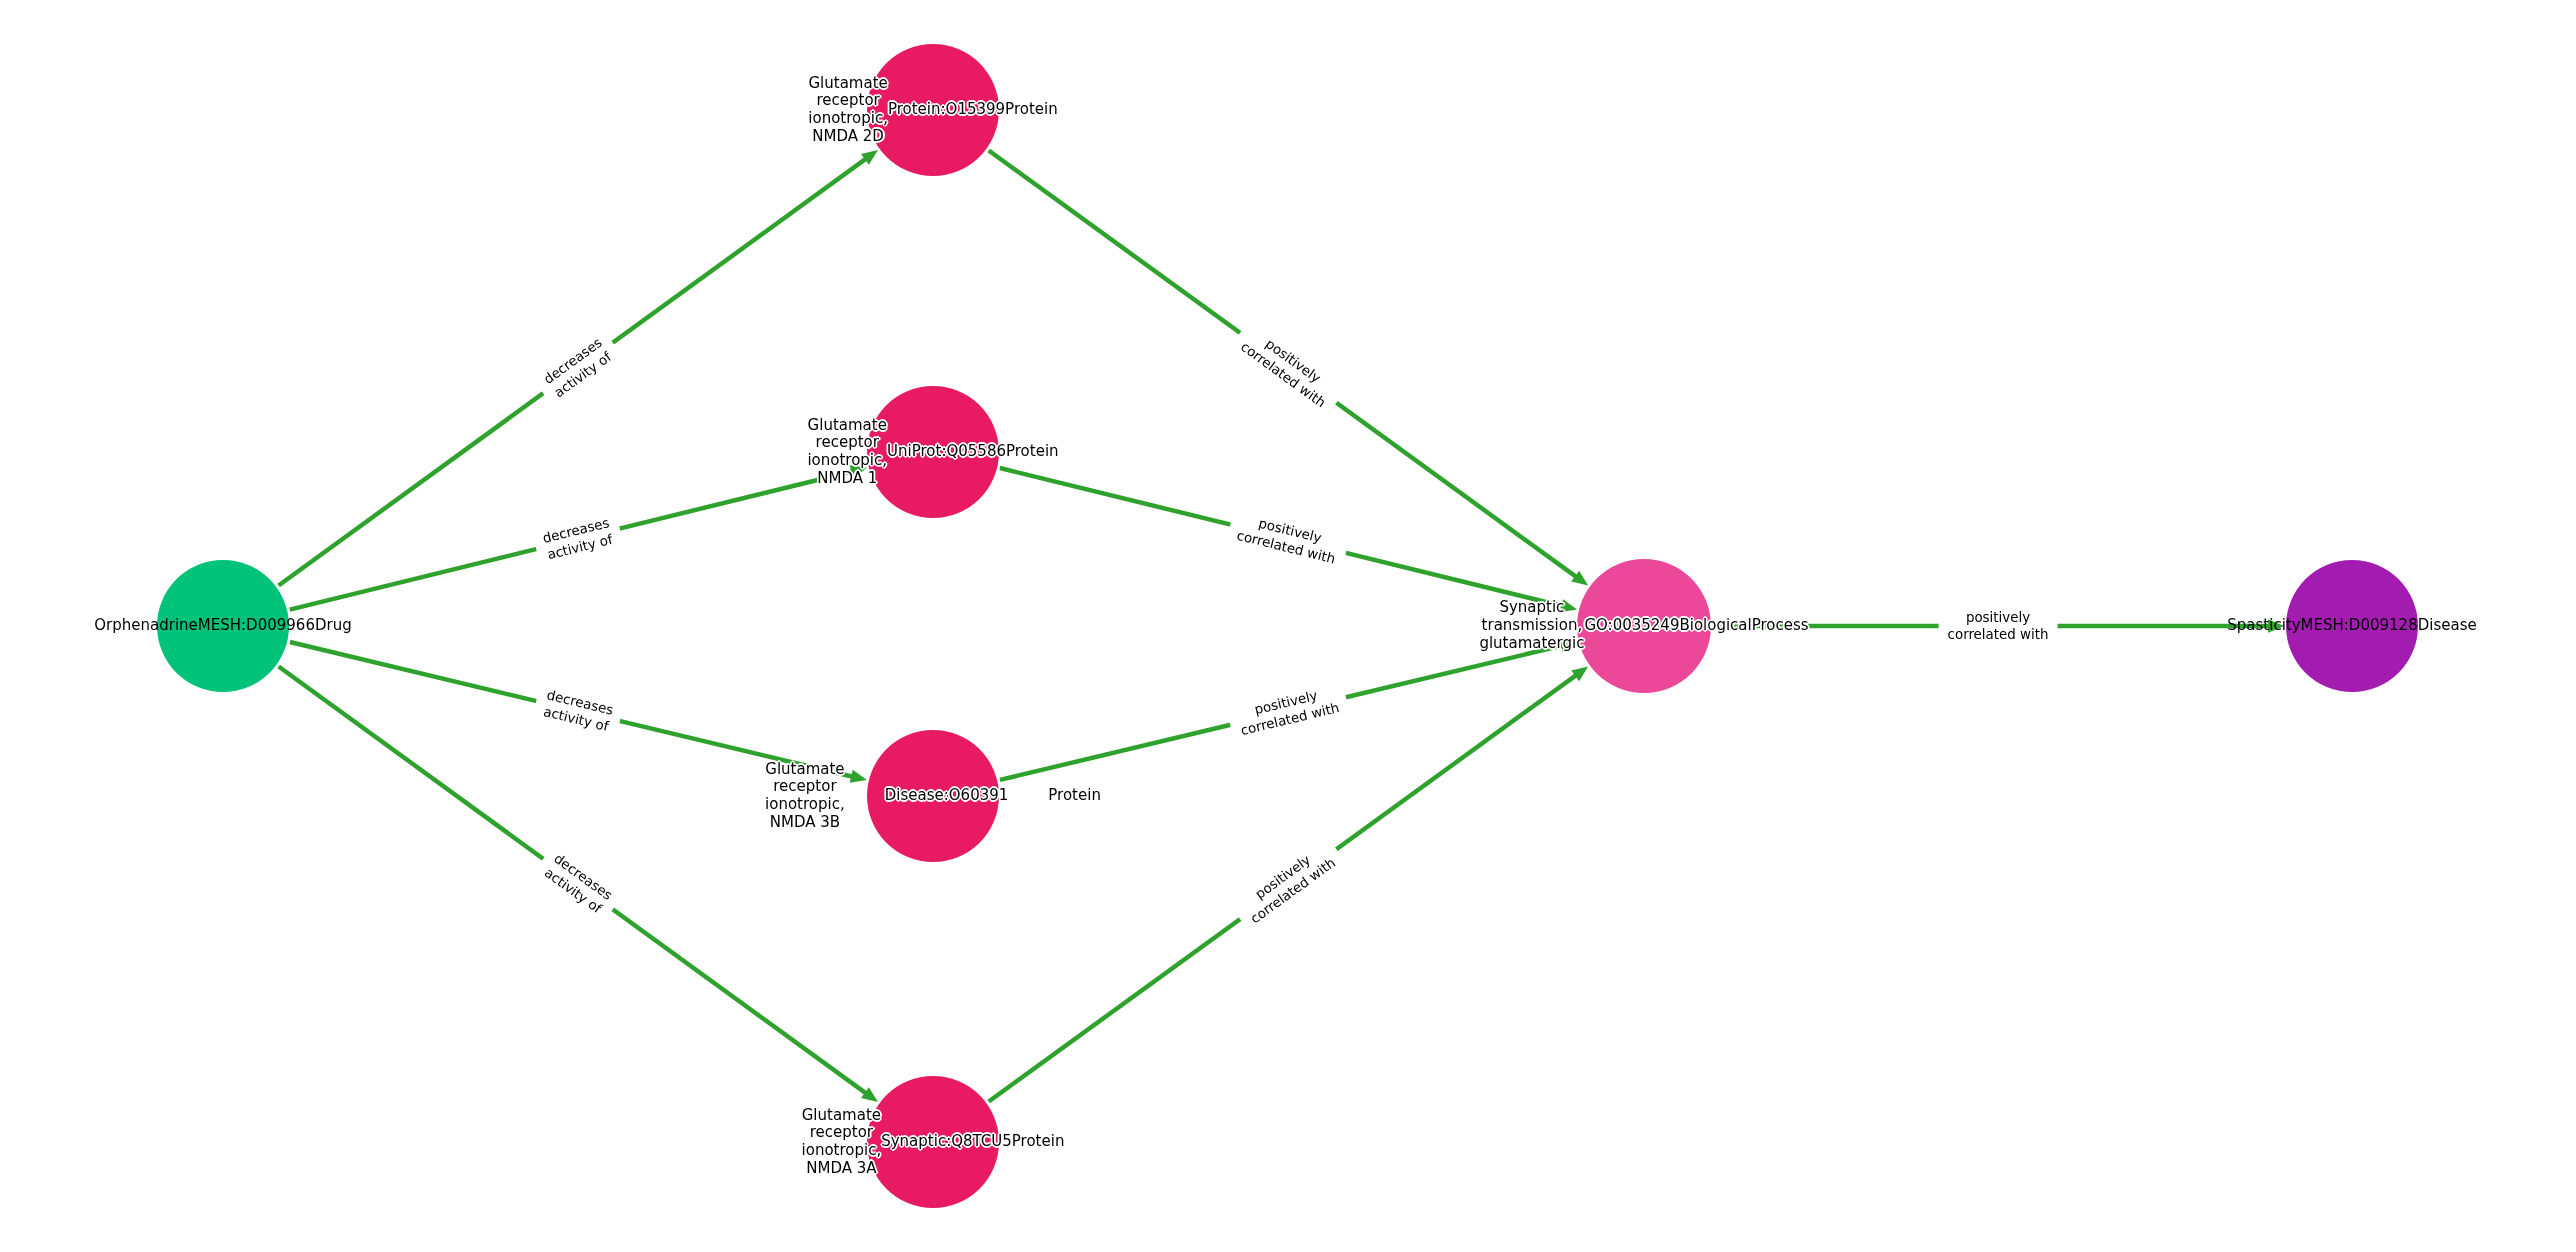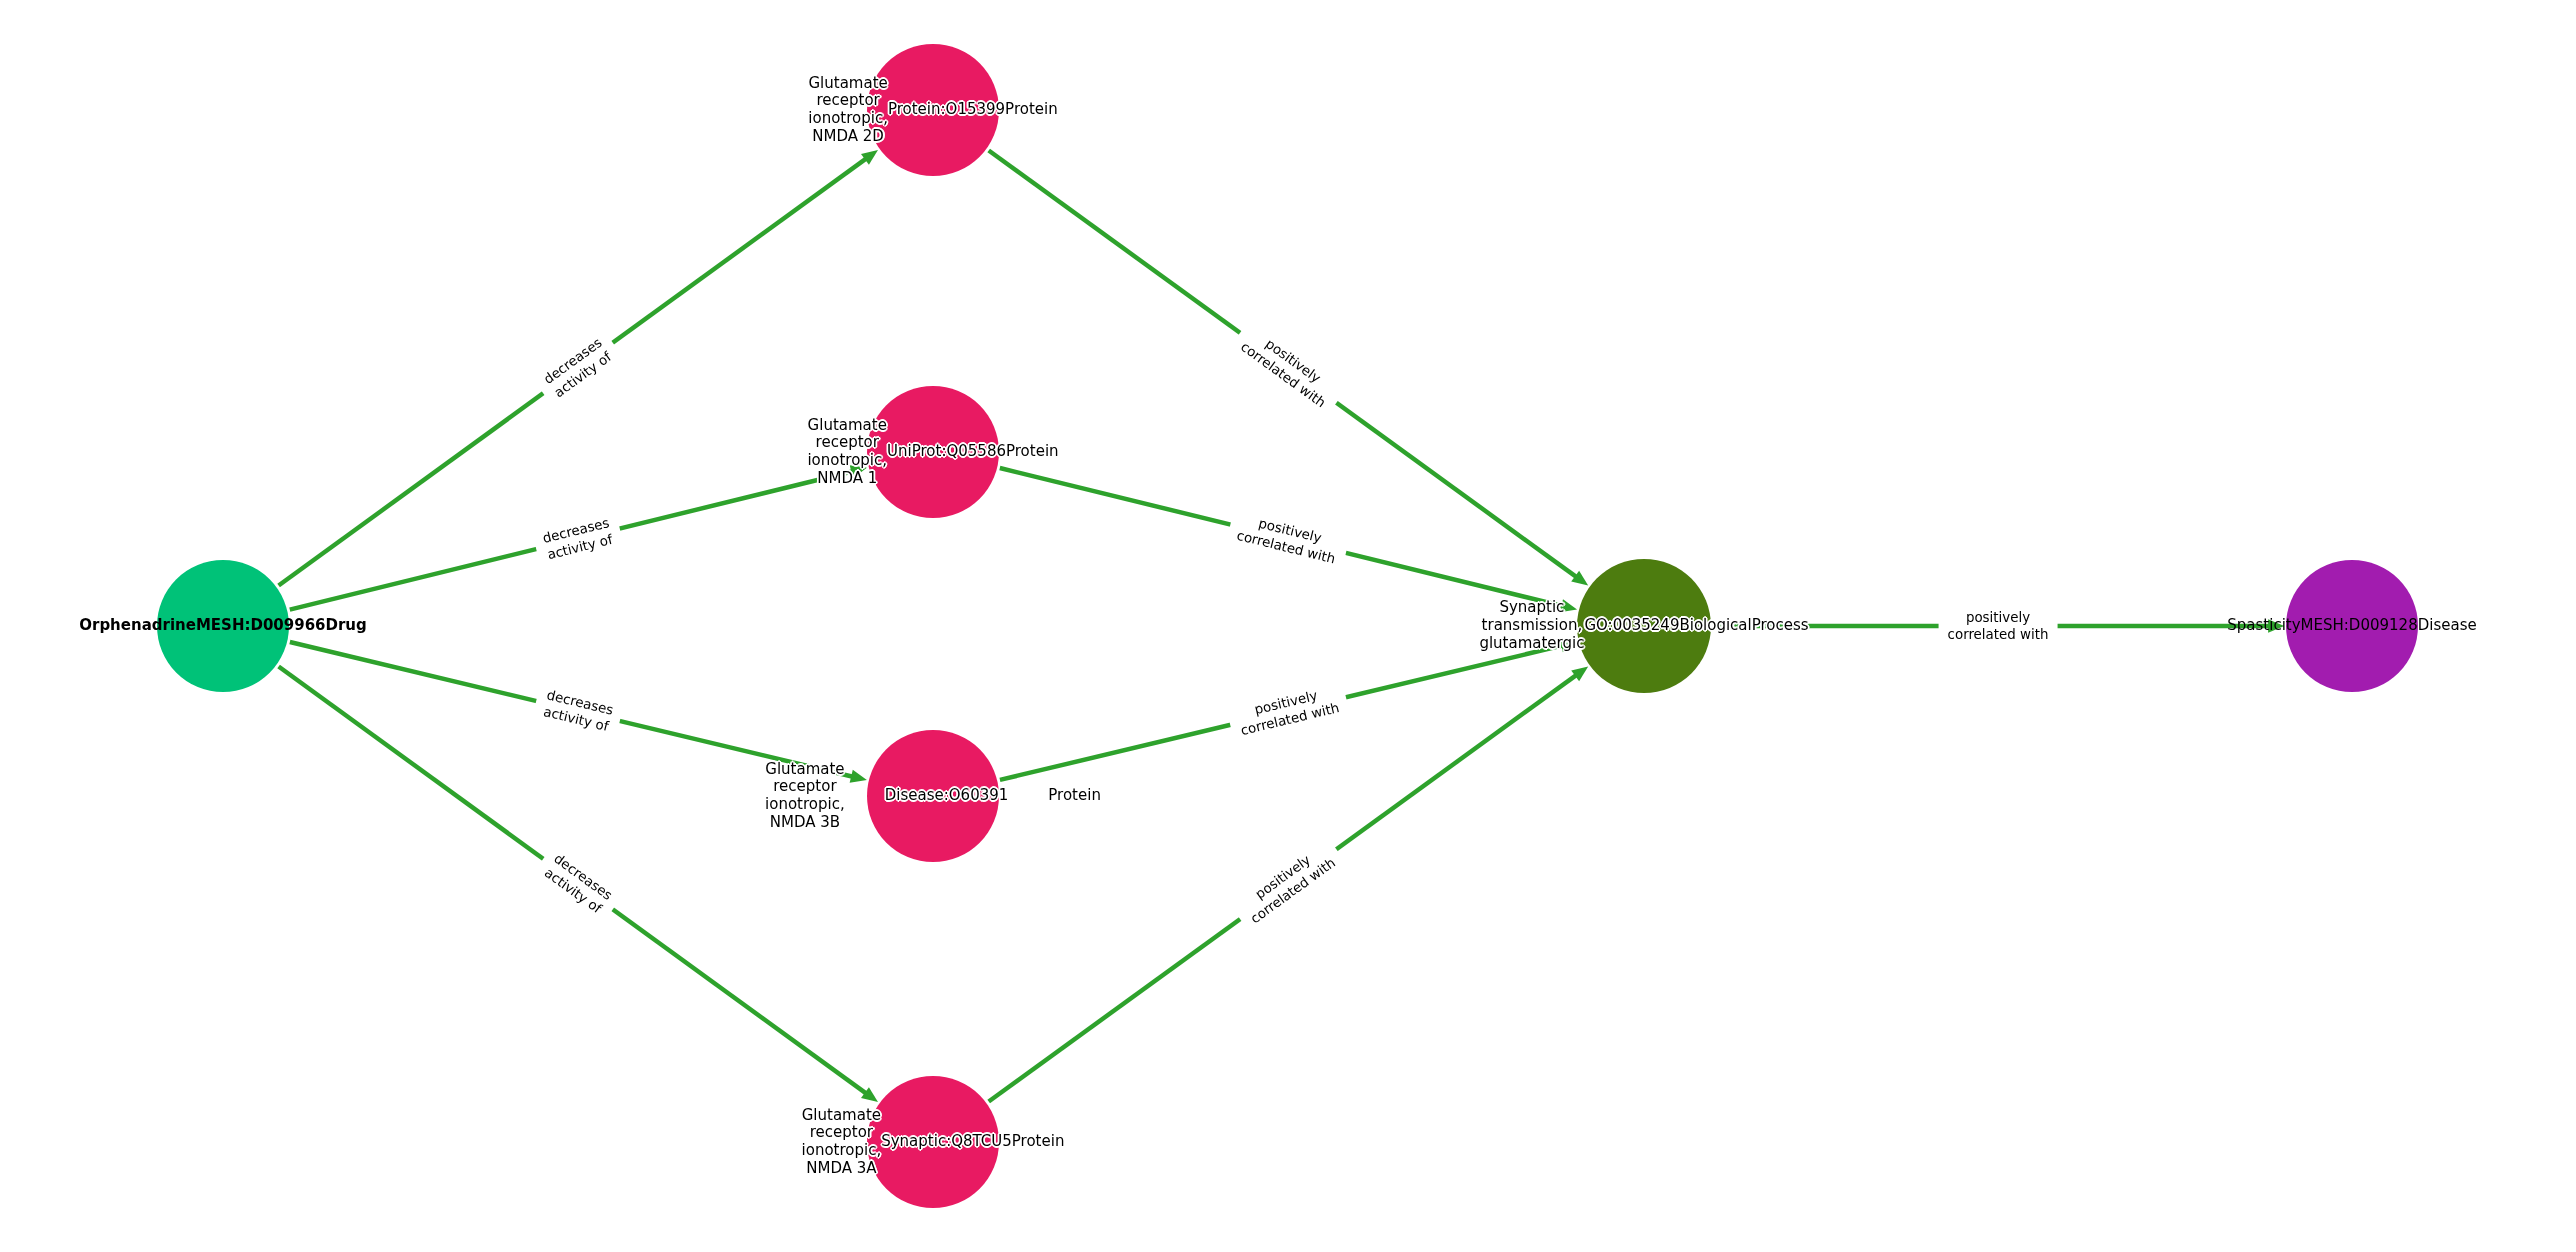--- a/index.html
+++ b/index.html
@@ -76,21 +76,21 @@
       <div>correlated with</div>
     </div>
     <div class="edge-label" style="left: 1288px; top: 884px; transform: translate(-50%, -50%) rotate(-35.9716deg);">
       <div>positively</div>
       <div>correlated with</div>
     </div>
     <div class="edge-label" style="left: 1998px; top: 626px; transform: translate(-50%, -50%) rotate(0deg);">
       <div>positively</div>
       <div>correlated with</div>
     </div>
-    <div class="node" style="left: 157px; top: 560px; width: 132px; height: 132px; background: rgb(0, 194, 120); font-weight: bold;">
+    <div class="node" style="left: 157px; top: 560px; width: 132px; height: 132px; background: rgb(0, 194, 120);">
       <div class="node-line name">Orphenadrine</div>
       <div class="node-line curie">MESH:D009966</div>
       <div class="node-line type">Drug</div>
     </div>
     <div class="node halo" style="left: 867px; top: 44px; width: 132px; height: 132px; background: rgb(232, 26, 98);">
       <div class="node-line name">Glutamate receptor ionotropic, NMDA 2D</div>
       <div class="node-line curie">Protein:O15399</div>
       <div class="node-line type">Protein</div>
     </div>
     <div class="node halo" style="left: 867px; top: 386px; width: 132px; height: 132px; background: rgb(232, 26, 98);">
@@ -101,21 +101,21 @@
     <div class="node halo" style="left: 867px; top: 730px; width: 132px; height: 132px; background: rgb(232, 26, 98); gap: 40px;">
       <div class="node-line name">Glutamate receptor ionotropic, NMDA 3B</div>
       <div class="node-line curie">Disease:O60391</div>
       <div class="node-line type">Protein</div>
     </div>
     <div class="node halo" style="left: 867px; top: 1076px; width: 132px; height: 132px; background: rgb(232, 26, 98);">
       <div class="node-line name">Glutamate receptor ionotropic, NMDA 3A</div>
       <div class="node-line curie">Synaptic:Q8TCU5</div>
       <div class="node-line type">Protein</div>
     </div>
-    <div class="node halo" style="left: 1577px; top: 559px; width: 134px; height: 134px; background: #4d7c0f;">
+    <div class="node halo" style="left: 1577px; top: 559px; width: 134px; height: 134px; background: #ec4899;">
       <div class="node-line name">Synaptic transmission, glutamatergic</div>
       <div class="node-line curie">GO:0035249</div>
       <div class="node-line type">BiologicalProcess</div>
     </div>
     <div class="node" style="left: 2286px; top: 560px; width: 132px; height: 132px; background: #a21caf;">
       <div class="node-line name">Spasticity</div>
       <div class="node-line curie">MESH:D009128</div>
       <div class="node-line type">Disease</div>
     </div>
   </div>

